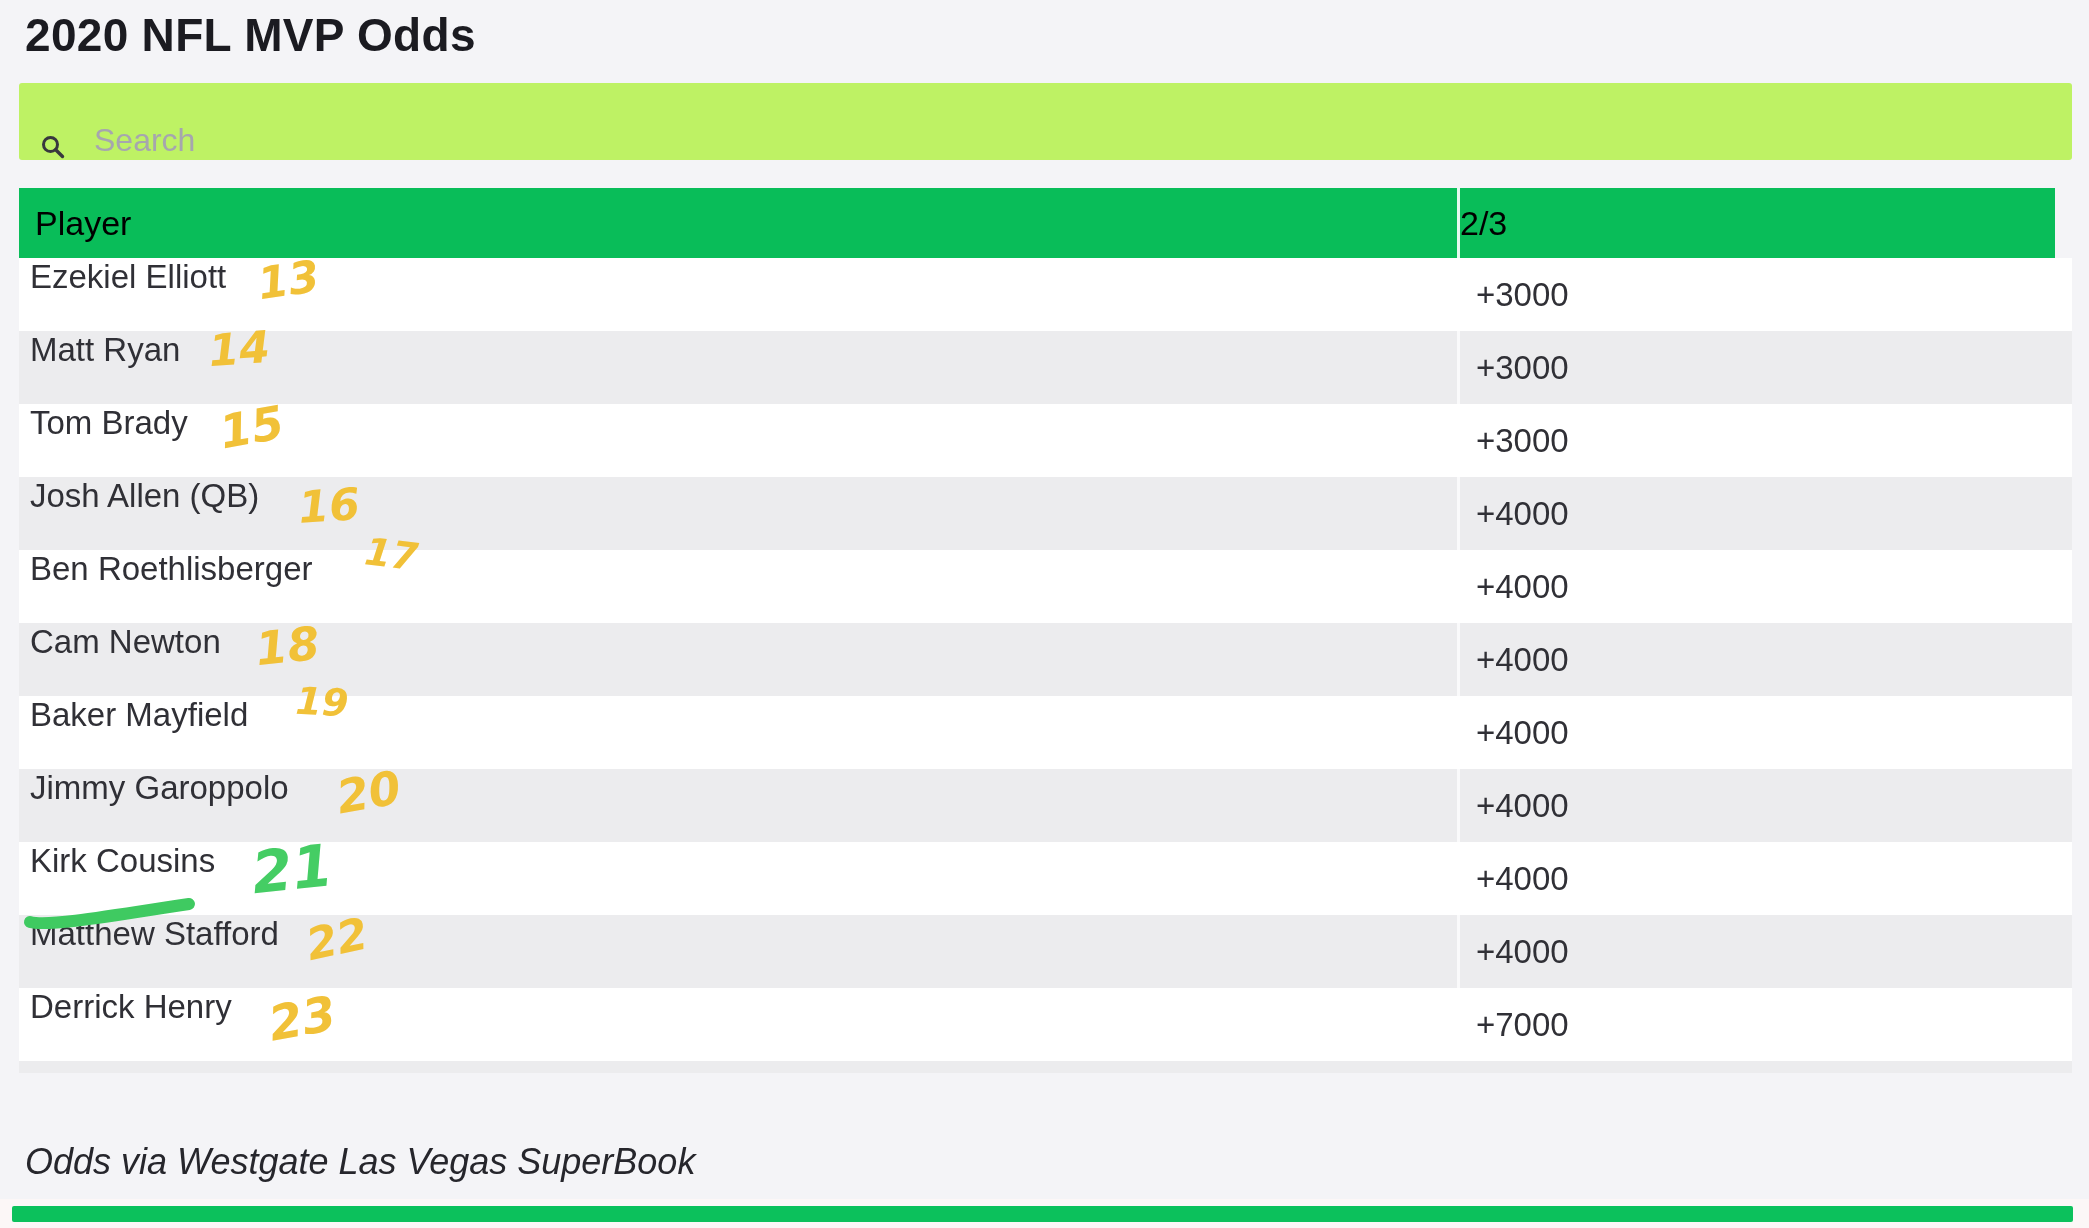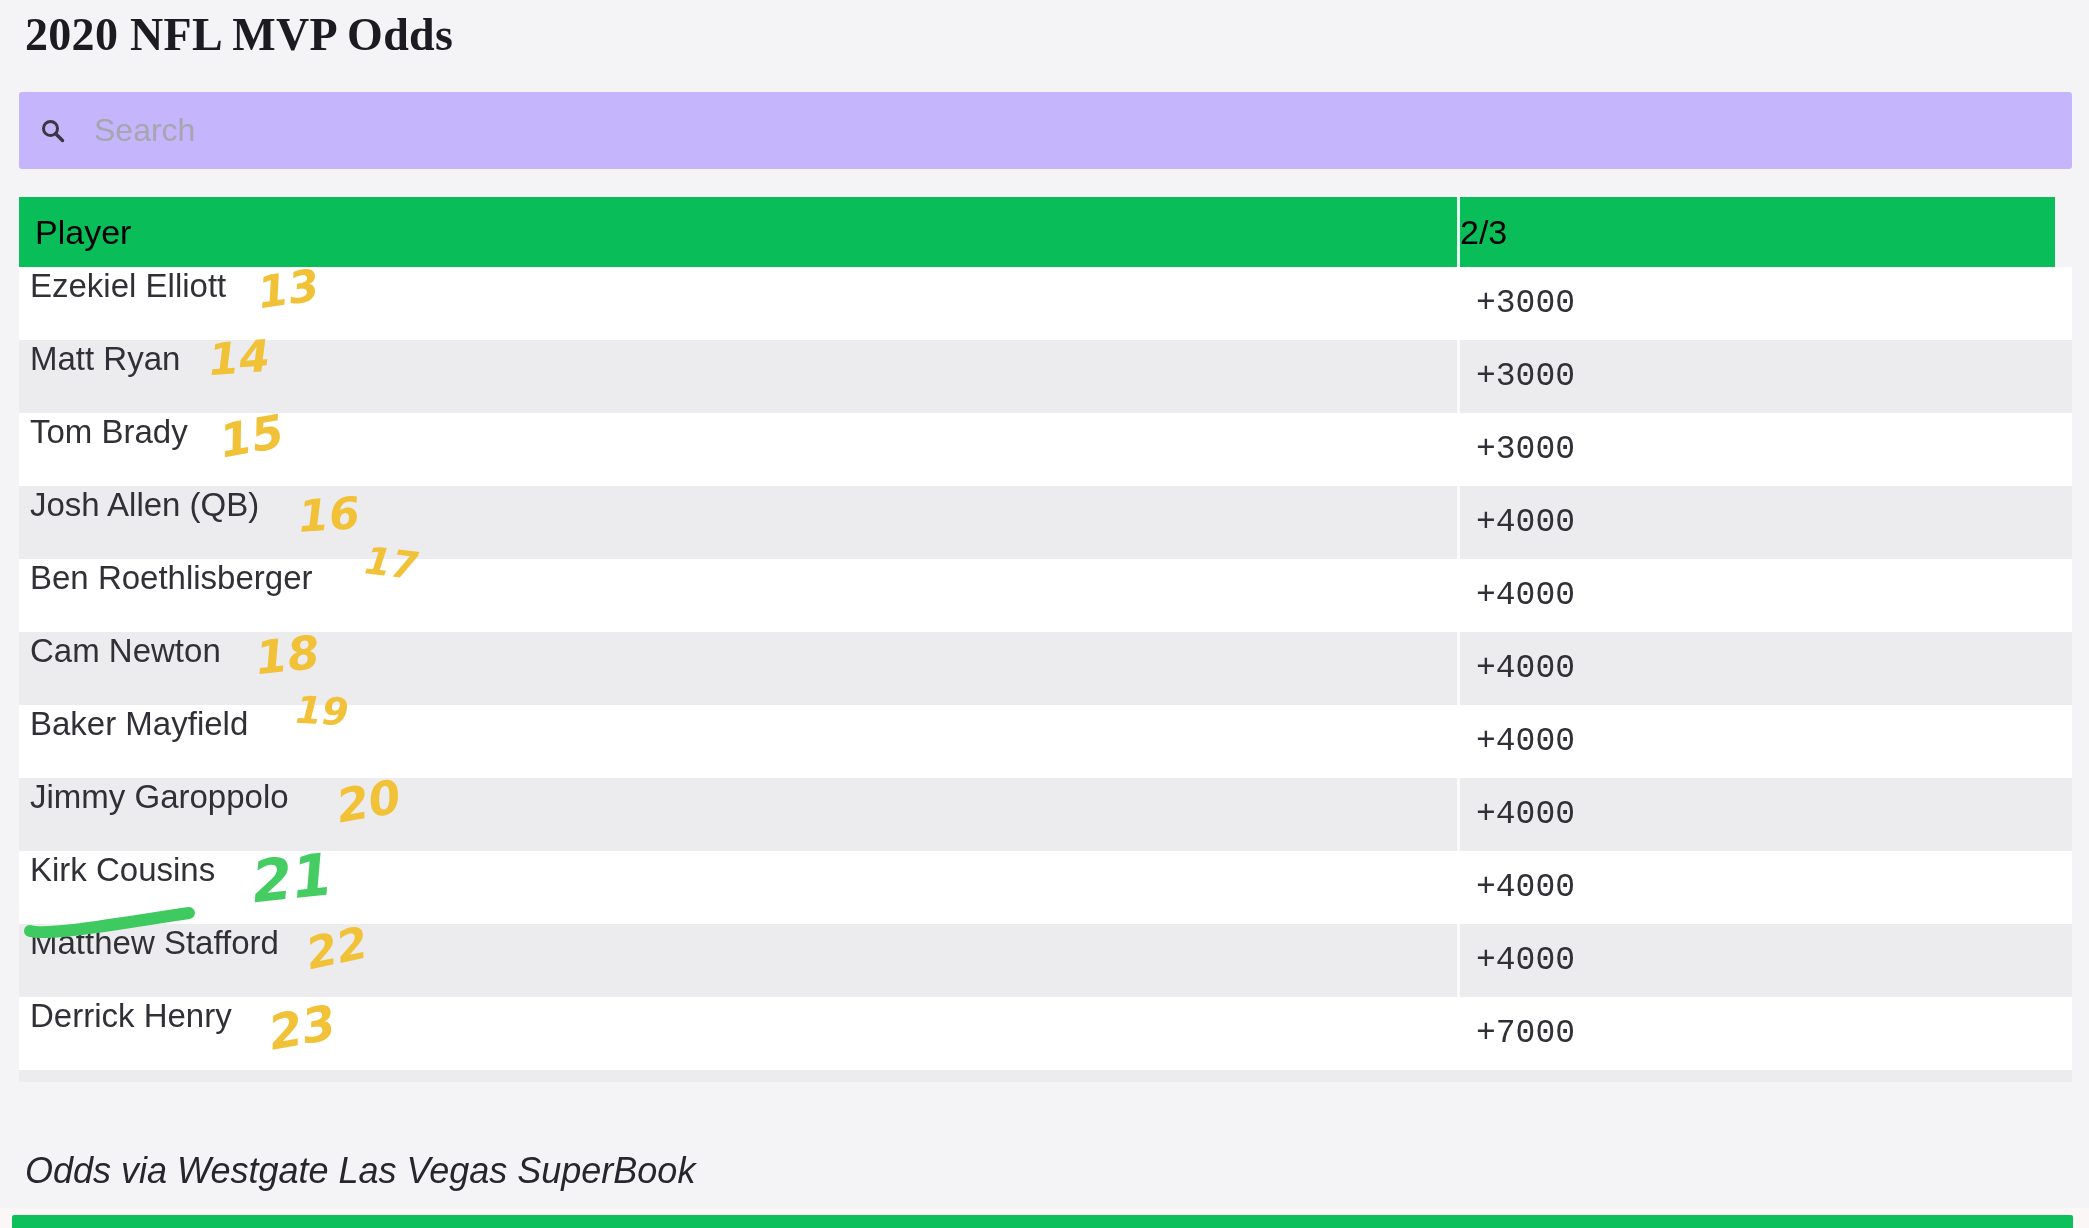--- a/index.html
+++ b/index.html
@@ -16,29 +16,28 @@
     padding: 0 17px 0 19px;
     width: 100%;
   }
   .page-title {
     margin: 8px 0 0 6px;
     font-size: 46px;
     line-height: 54px;
     font-weight: 800;
     letter-spacing: 0.3px;
     color: #1b1b21;
-    font-family: Liberation Serif, serif;
   }
   .search-bar {
-    margin-top: 30px;
+    margin-top: 21px;
     height: 77px;
-    background: #c4b5fd;
+    background: #bef264;
     border-radius: 3px;
     display: flex;
-    align-items: center;
+    align-items: flex-end;
     padding-left: 21px;
     box-sizing: border-box;
   }
   .search-icon { display: flex; align-items: center; }
   .search-input {
     border: 0;
     background: transparent;
     outline: none;
     margin-left: 26px;
     font-size: 32px;
@@ -82,21 +81,21 @@
   .rows .row:nth-child(even) { background: #ececee; }
   .cell-player {
     width: 1441px;
     box-sizing: border-box;
     padding-left: 11px;
     border-right: 3px solid rgba(255,255,255,0.75);
     height: 100%;
     display: flex;
     position: relative;
   }
-  .cell-odds { padding-left: 16px; font-family: Liberation Mono, monospace; }
+  .cell-odds { padding-left: 16px; }
 
   .note {
     display: inline-block;
     font-family: "DejaVu Sans", sans-serif;
     font-weight: 700;
     font-style: italic;
     font-size: 44px;
     line-height: 1;
     position: relative;
     z-index: 4;

